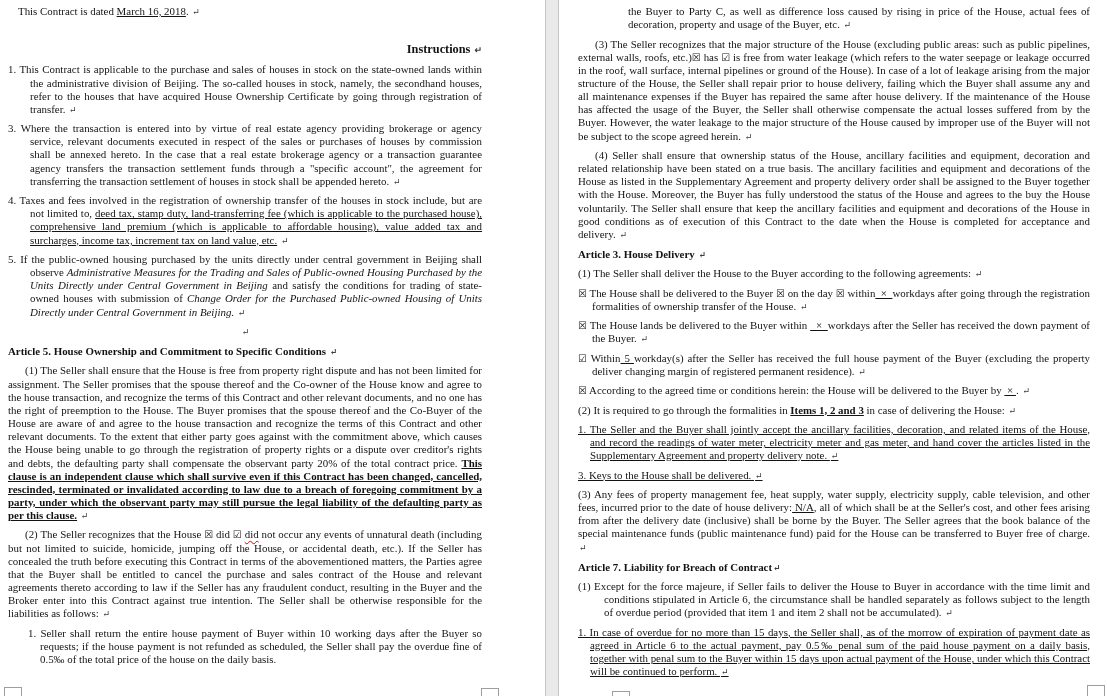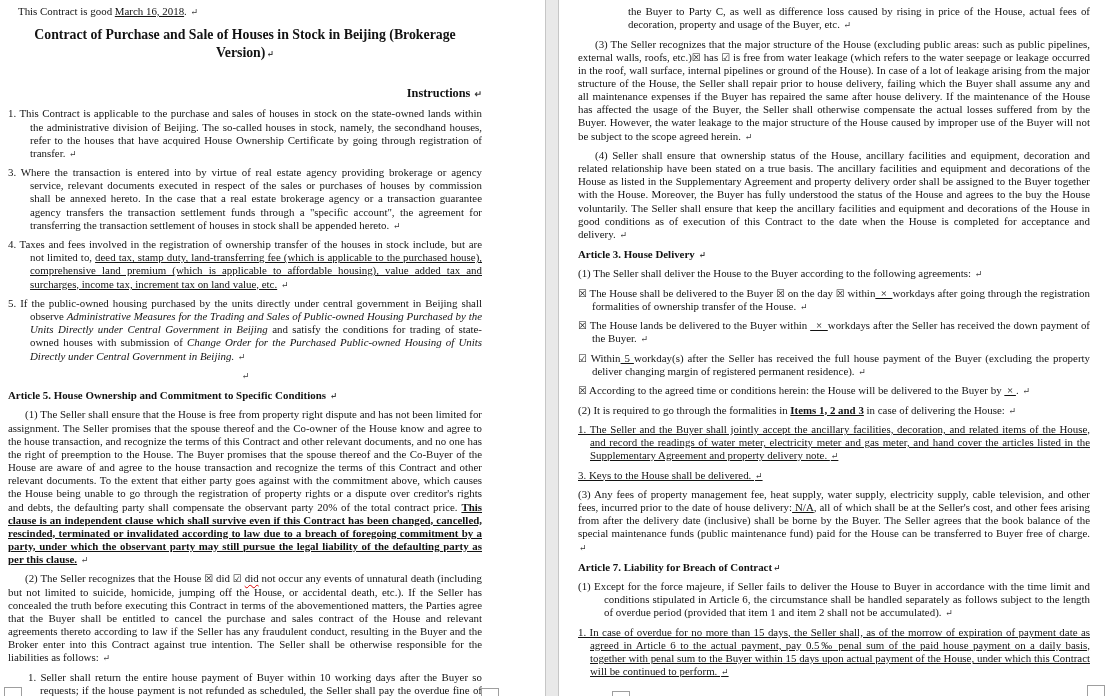--- a/index.html
+++ b/index.html
@@ -35,22 +35,21 @@
          text-decoration-thickness:1px;text-underline-offset:2px;}
   span.cb{font-family:"DejaVu Sans",sans-serif;font-size:10px;}
   span.pm{color:#3a3a3a;font-size:9px;padding-left:1px;}
   .cropmark{position:absolute;width:16px;height:14px;border:1px solid #9e9e9e;background:transparent;}
 </style>
 </head>
 <body>
 
 <div class="page page-left">
   <div class="textcol">
-      <div class="blk intro first"><span class="">This Contract is good </span><span class="u">March 16, 2018</span><span class="">. </span><span class="pm">↵</span></div>
-      <div class="blk title"><span class="b">Contract of Purchase and Sale of Houses in Stock in Beijing (Brokerage Version)</span><span class="pm">↵</span></div>
+      <div class="blk intro first"><span class="">This Contract is dated </span><span class="u">March 16, 2018</span><span class="">. </span><span class="pm">↵</span></div>
       <div class="blk subtitle"><span class="b">Instructions </span><span class="pm">↵</span></div>
       <div class="blk li"><span class="">1. This Contract is applicable to the purchase and sales of houses in stock on the state-owned lands within the administrative division of Beijing. The so-called houses in stock, namely, the secondhand houses, refer to the houses that have acquired House Ownership Certificate by going through registration of transfer. </span><span class="pm">↵</span></div>
       <div class="blk li"><span class="">3. Where the transaction is entered into by virtue of real estate agency providing brokerage or agency service, relevant documents executed in respect of the sales or purchases of houses by commission shall be annexed hereto. In the case that a real estate brokerage agency or a transaction guarantee agency transfers the transaction settlement funds through a "specific account", the agreement for transferring the transaction settlement of houses in stock shall be appended hereto. </span><span class="pm">↵</span></div>
       <div class="blk li"><span class="">4. Taxes and fees involved in the registration of ownership transfer of the houses in stock include, but are not limited to, </span><span class="u">deed tax, stamp duty, land-transferring fee (which is applicable to the purchased house), comprehensive land premium (which is applicable to affordable housing), value added tax and surcharges, income tax, increment tax on land value, etc.</span><span class=""> </span><span class="pm">↵</span></div>
       <div class="blk li"><span class="">5. If the public-owned housing purchased by the units directly under central government in Beijing shall observe </span><span class="i">Administrative Measures for the Trading and Sales of Public-owned Housing Purchased by the Units Directly under Central Government in Beijing</span><span class=""> and satisfy the conditions for trading of state-owned houses with submission of </span><span class="i">Change Order for the Purchased Public-owned Housing of Units Directly under Central Government in Beijing</span><span class="">. </span><span class="pm">↵</span></div>
       <div class="blk empty"><span class="pm">↵</span></div>
       <div class="blk h"><span class="b">Article 5. House Ownership and Commitment to Specific Conditions </span><span class="pm">↵</span></div>
       <div class="blk p"><span class="">(1) The Seller shall ensure that the House is free from property right dispute and has not been limited for assignment. The Seller promises that the spouse thereof and the Co-owner of the House know and agree to the house transaction, and recognize the terms of this Contract and other relevant documents, and no one has the right of preemption to the House. The Buyer promises that the spouse thereof and the Co-Buyer of the House are aware of and agree to the house transaction and recognize the terms of this Contract and other relevant documents. To the extent that either party goes against with the commitment above, which causes the House being unable to go through the registration of property rights or a dispute over creditor's rights and debts, the defaulting party shall compensate the observant party 20% of the total contract price. </span><span class="u b">This clause is an independent clause which shall survive even if this Contract has been changed, cancelled, rescinded, terminated or invalidated according to law due to a breach of foregoing commitment by a party, under which the observant party may still pursue the legal liability of the defaulting party as per this clause.</span><span class=""> </span><span class="pm">↵</span></div>
       <div class="blk p"><span class="">(2) The Seller recognizes that the House </span><span class="cb">☒</span><span class=""> did </span><span class="cb">☑</span><span class=""> </span><span class="q">did</span><span class=""> not occur any events of unnatural death (including but not limited to suicide, homicide, jumping off the House, or accidental death, etc.). If the Seller has concealed the truth before executing this Contract in terms of the abovementioned matters, the Parties agree that the Buyer shall be entitled to cancel the purchase and sales contract of the House and relevant agreements thereto according to law if the Seller has any fraudulent conduct, resulting in the Buyer and the Broker enter into this Contract against true intention. The Seller shall be otherwise responsible for the liabilities as follows: </span><span class="pm">↵</span></div>
       <div class="blk li2"><span class="">1. Seller shall return the entire house payment of Buyer within 10 working days after the Buyer so requests; if the house payment is not refunded as scheduled, the Seller shall pay the overdue fine of 0.5‰ of the total price of the house on the daily basis. </span></div>

